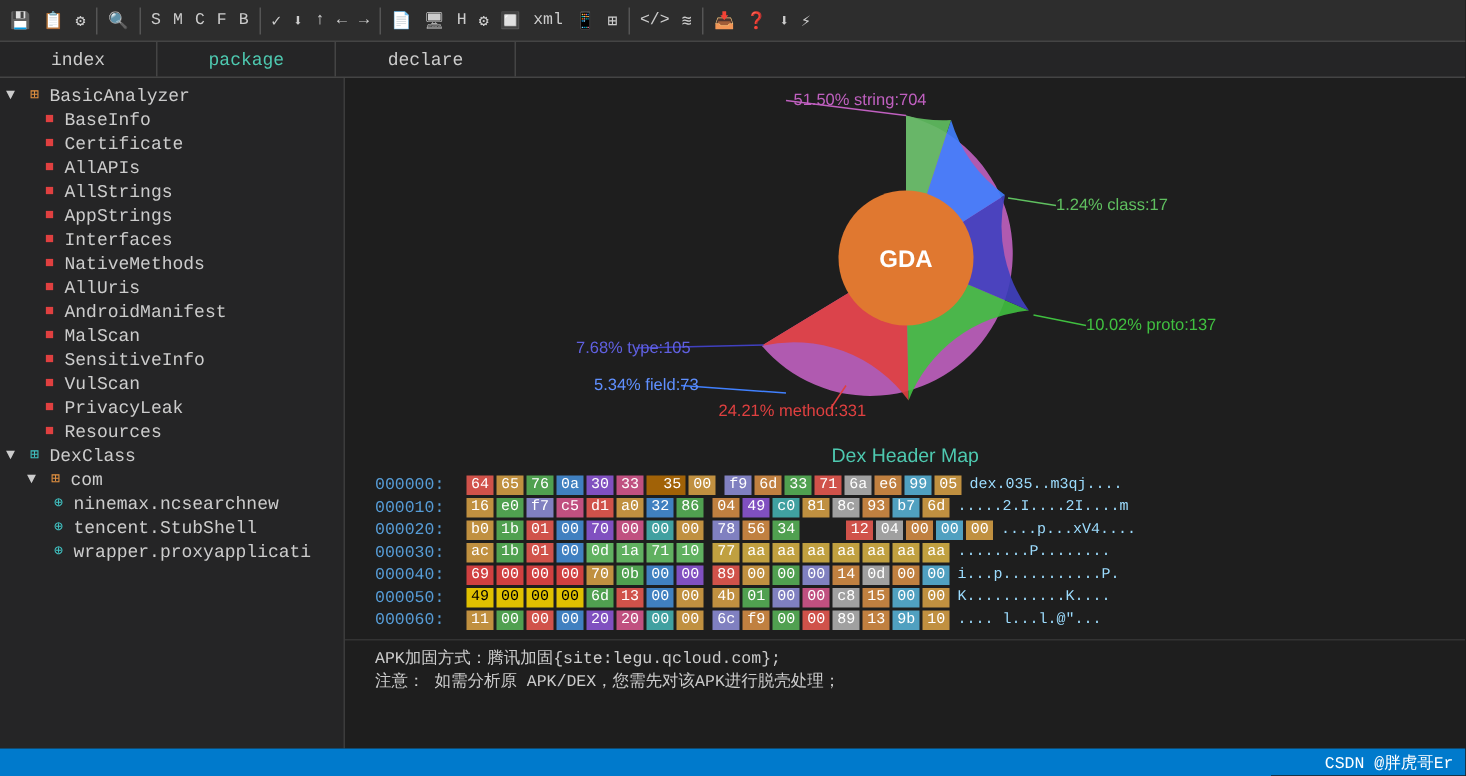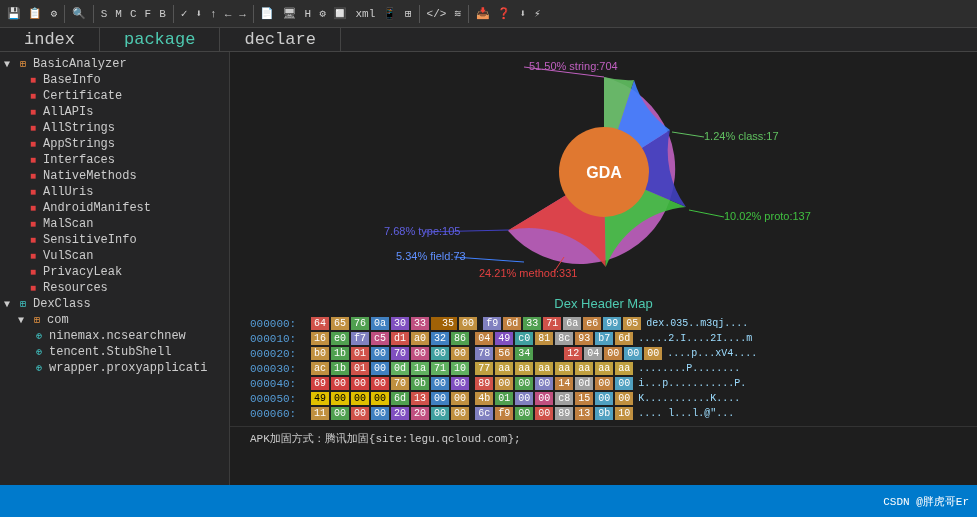--- a/index.html
+++ b/index.html
@@ -5,21 +5,21 @@
     * { margin: 0; padding: 0; box-sizing: border-box; }
     body { background: #1e1e1e; color: #d4d4d4; font-family: 'Courier New', monospace; font-size: 12px; display: flex; flex-direction: column; width: 977px; height: 517px; overflow: hidden; }
 
     
     .toolbar { background: #2d2d2d; border-bottom: 1px solid #444; display: flex; align-items: center; padding: 2px 4px; gap: 2px; height: 28px; flex-shrink: 0; }
     .toolbar-icon { color: #ccc; font-size: 11px; padding: 1px 3px; cursor: pointer; user-select: none; }
     .toolbar-sep { width: 1px; height: 18px; background: #555; margin: 0 2px; }
 
     
     .tabs { background: #252526; border-bottom: 1px solid #444; display: flex; align-items: center; height: 24px; flex-shrink: 0; }
-    .tab { padding: 2px 24px; font-size: 17px; cursor: pointer; color: #ccc; border-right: 1px solid #444; height: 100%; display: flex; align-items: center; }
+    .tab { padding: 2px 34px; font-size: 12px; cursor: pointer; color: #ccc; border-right: 1px solid #444; height: 100%; display: flex; align-items: center; }
 
     
     .main { display: flex; flex: 1; overflow: hidden; }
 
     
     .sidebar { width: 230px; background: #252526; border-right: 1px solid #3c3c3c; overflow-y: auto; flex-shrink: 0; padding: 4px 0; font-size: 12px; }
     .tree-item { display: flex; align-items: center; padding: 1px 4px; cursor: pointer; white-space: nowrap; }
     .tree-arrow { color: #ccc; font-size: 10px; margin-right: 2px; width: 10px; }
     .tree-icon { width: 14px; height: 14px; display: inline-flex; align-items: center; justify-content: center; margin-right: 3px; font-size: 10px; flex-shrink: 0; }
     .icon-red { color: #e04040; }
@@ -40,21 +40,21 @@
     .hex-grid { font-size: 11px; font-family: 'Courier New', monospace; }
     .hex-row { display: flex; align-items: center; margin-bottom: 2px; }
     .hex-addr { color: #569cd6; width: 60px; flex-shrink: 0; }
     .hex-cell { padding: 1px 3px; margin: 0 1px; font-size: 10px; font-family: 'Courier New', monospace; }
     .hex-ascii { color: #9cdcfe; margin-left: 4px; font-size: 10px; }
 
     
     .info-bar { background: #1e1e1e; border-top: 1px solid #333; padding: 4px 20px; font-size: 11px; color: #ccc; }
 
     
-    .status-bar { background: #007acc; color: #fff; font-size: 11px; padding: 1px 8px; display: flex; align-items: center; justify-content: flex-end; height: 32px; flex-shrink: 0; }
+    .status-bar { background: #007acc; color: #fff; font-size: 11px; padding: 1px 8px; display: flex; align-items: center; justify-content: flex-end; height: 18px; flex-shrink: 0; }
   </style>
 </head>
 <body>
 
 <div class="toolbar">
   <span class="toolbar-icon">💾</span>
   <span class="toolbar-icon">📋</span>
   <span class="toolbar-icon">⚙</span>
   <span class="toolbar-sep"></span>
   <span class="toolbar-icon">🔍</span>
@@ -395,19 +395,20 @@
             <span class="hex-cell" style="background: rgb(192, 128, 64); color: rgb(255, 255, 255);">13</span>
             <span class="hex-cell" style="background: rgb(80, 160, 192); color: rgb(255, 255, 255);">9b</span>
             <span class="hex-cell" style="background: rgb(192, 144, 64); color: rgb(255, 255, 255);">10</span>
             <span class="hex-ascii">.... l...l.@"...</span>
           </div>
         </div>
     </div>
 
     <div class="info-bar">
       <div>APK加固方式：腾讯加固{site:legu.qcloud.com};</div>
+      <div>注意：    如需分析原 APK/DEX，您需先对该APK进行脱壳处理；</div>
     </div>
   </div>
 </div>
 
 <div class="status-bar">
   <span>CSDN @胖虎哥Er</span>
 </div>
 
 </body></html>

